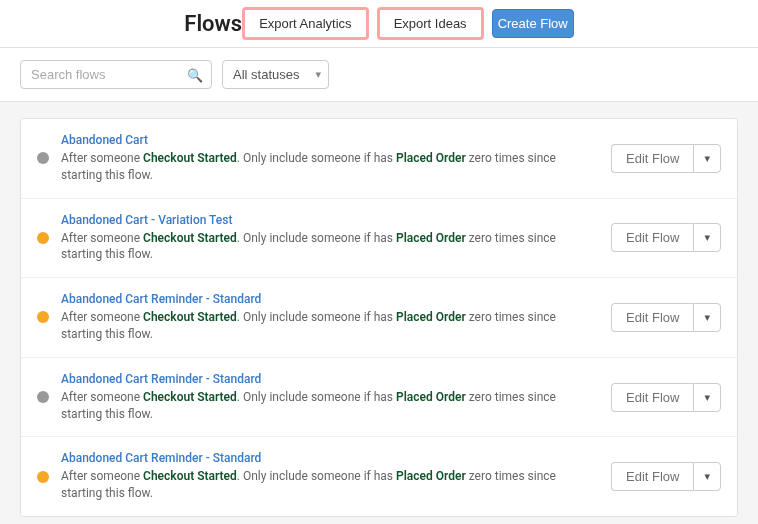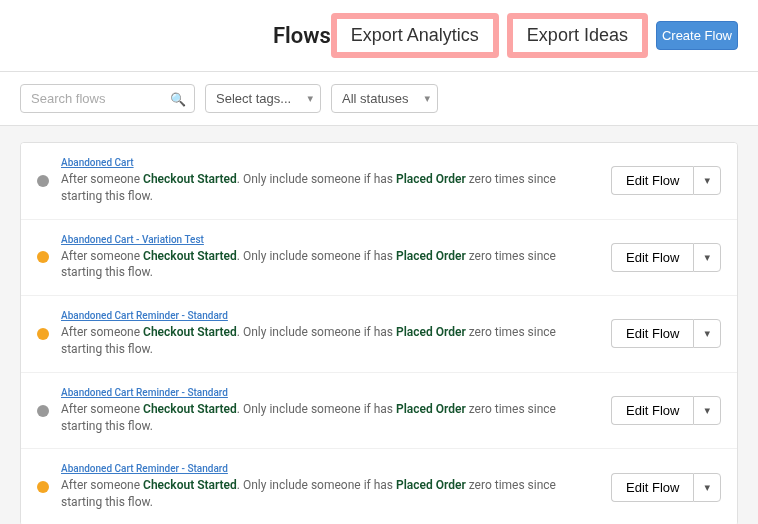--- a/index.html
+++ b/index.html
@@ -12,39 +12,39 @@
       min-height: 524px;
     }
 
     
     .header {
       background: #fff;
       border-bottom: 1px solid #e0e0e0;
       padding: 10px 20px;
       display: flex;
       align-items: center;
-      justify-content: flex-end;
-      height: 72px;
+      justify-content: center;
+      height: 48px;
     }
     .header-title {
       font-size: 22px;
       font-weight: 600;
       color: #222;
     }
     .header-actions {
       display: flex;
       gap: 8px;
       align-items: center;
     }
     .btn-outline {
       background: #fff;
-      border: 6px solid #fca5a5;
+      border: 3px solid #fca5a5;
       border-radius: 4px;
       padding: 6px 14px;
-      font-size: 18px;
+      font-size: 13px;
       color: #333;
       cursor: pointer;
       white-space: nowrap;
     }
     .btn-primary {
       background: #4a90d9;
       border: 1px solid #3a7bc8;
       border-radius: 4px;
       padding: 6px 5px;
       font-size: 13px;
@@ -67,21 +67,21 @@
       position: relative;
       display: flex;
       align-items: center;
     }
     .search-input {
       border: 1px solid #ccc;
       border-radius: 4px;
       padding: 6px 30px 6px 10px;
       font-size: 13px;
       color: #555;
-      width: 175px;
+      width: 192px;
       outline: none;
     }
     .search-input::placeholder { color: #aaa; }
     .search-icon-wrap {
       position: absolute;
       right: 8px;
       top: 50%;
       transform: translateY(-50%);
       color: #aaa;
       font-size: 13px;
@@ -138,25 +138,24 @@
       margin-right: 12px;
     }
     .dot-grey { background: #999; }
     .dot-yellow { background: #f5a623; }
 
     .flow-info {
       flex: 1;
       min-width: 0;
     }
     .flow-name {
-      font-size: 10px;
+      font-size: 12px;
       color: #3a7bc8;
       font-weight: 500;
       margin-bottom: 3px;
-      text-decoration: underline;
     }
     .flow-desc {
       font-size: 12px;
       color: #666;
       line-height: 1.4;
     }
     .flow-desc strong {
       font-weight: 600;
       color: #14532d;
     }
@@ -167,21 +166,21 @@
       flex-shrink: 0;
       margin-left: 12px;
     }
     .btn-edit {
       background: #fff;
       border: 1px solid #ccc;
       border-right: none;
       border-radius: 4px 0 0 4px;
       padding: 6px 14px;
       font-size: 13px;
-      color: #000000;
+      color: #737373;
       cursor: pointer;
       white-space: nowrap;
     }
     .btn-edit-caret {
       background: #fff;
       border: 1px solid #ccc;
       border-radius: 0 4px 4px 0;
       padding: 6px 10px;
       font-size: 11px;
       color: #555;
@@ -200,25 +199,20 @@
   </div>
 </div>
 
 <div class="filters-bar">
   <div class="search-wrapper">
     <input class="search-input" type="text" placeholder="Search flows" style="">
     <span class="search-icon-wrap">🔍</span>
   </div>
   <div class="select-wrapper">
     <select class="select-dropdown">
-      <option>Select tags...</option>
-    </select>
-  </div>
-  <div class="select-wrapper">
-    <select class="select-dropdown">
       <option>All statuses</option>
     </select>
   </div>
 </div>
 
 <div class="flows-list" id="flows-container">
 <div class="flow-row">
       <div class="flow-status-dot dot-grey"></div>
       <div class="flow-info">
         <div class="flow-name">Abandoned Cart</div>

